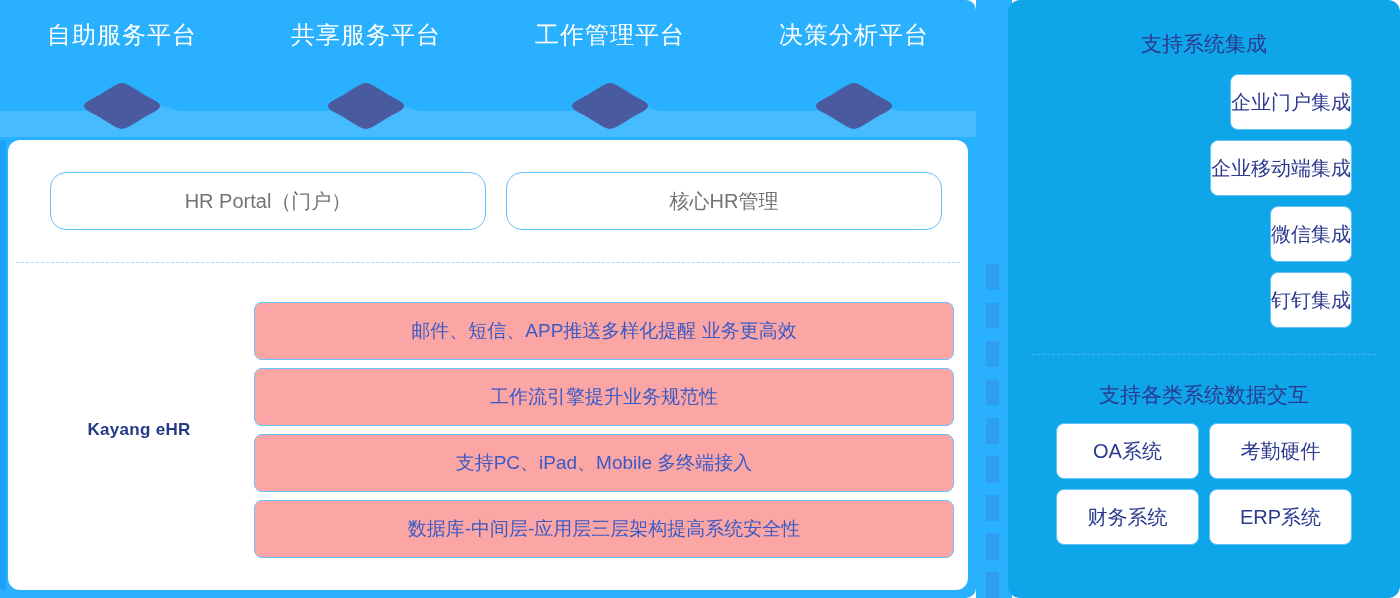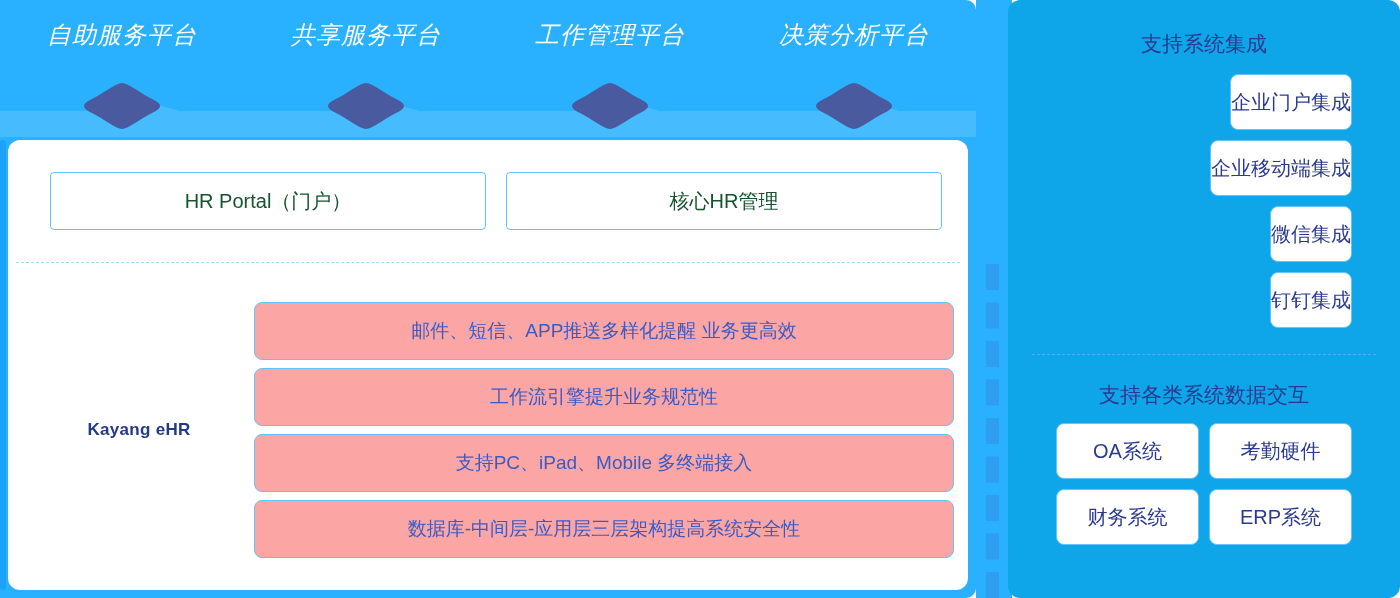--- a/index.html
+++ b/index.html
@@ -51,21 +51,20 @@
     align-items: center;
   }
   .banner-label {
     flex: 1 1 0;
     text-align: center;
     color: #ffffff;
     font-size: 24px;
     letter-spacing: 1px;
     line-height: 70px;
     white-space: nowrap;
-    font-style: italic;
   }
 
   .diamond-row {
     position: absolute;
     left: 0;
     top: 82px;
     width: 976px;
     height: 48px;
     display: flex;
     align-items: center;
@@ -107,26 +106,26 @@
     left: 42px;
     top: 32px;
     width: 892px;
     display: flex;
     gap: 20px;
   }
   .portal-box {
     flex: 1 1 0;
     height: 56px;
     border: 1.5px solid #63c3fb;
-    border-radius: 4px;
-    background: #ffffff;
-    display: flex;
-    align-items: center;
-    justify-content: center;
-    color: #14532d;
+    border-radius: 16px;
+    background: #ffffff;
+    display: flex;
+    align-items: center;
+    justify-content: center;
+    color: #737373;
     font-size: 20px;
     white-space: nowrap;
   }
 
   .card-divider {
     position: absolute;
     left: 8px;
     top: 122px;
     width: 944px;
     height: 0;

